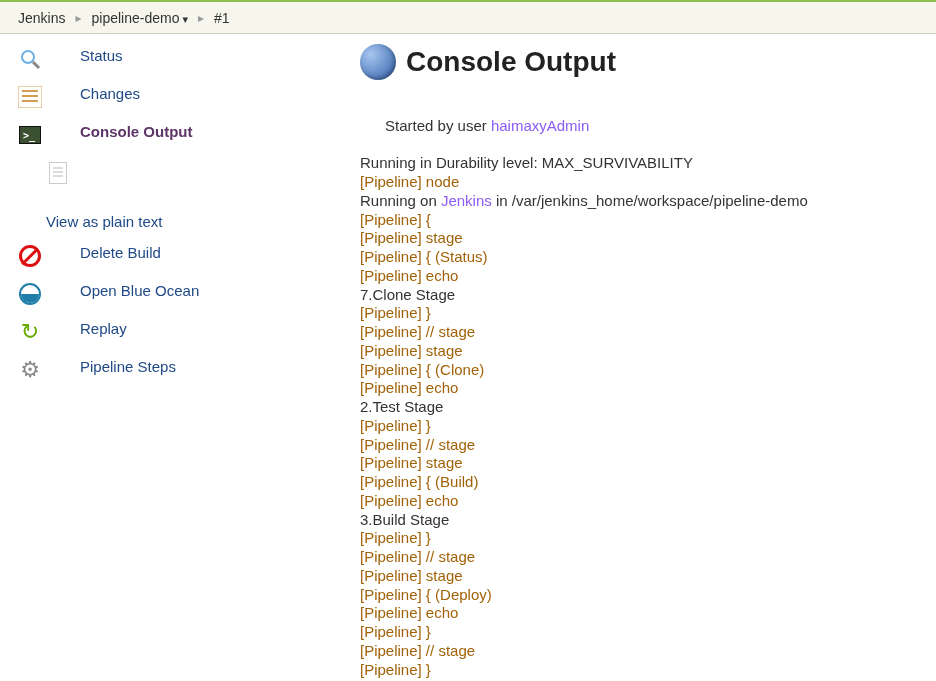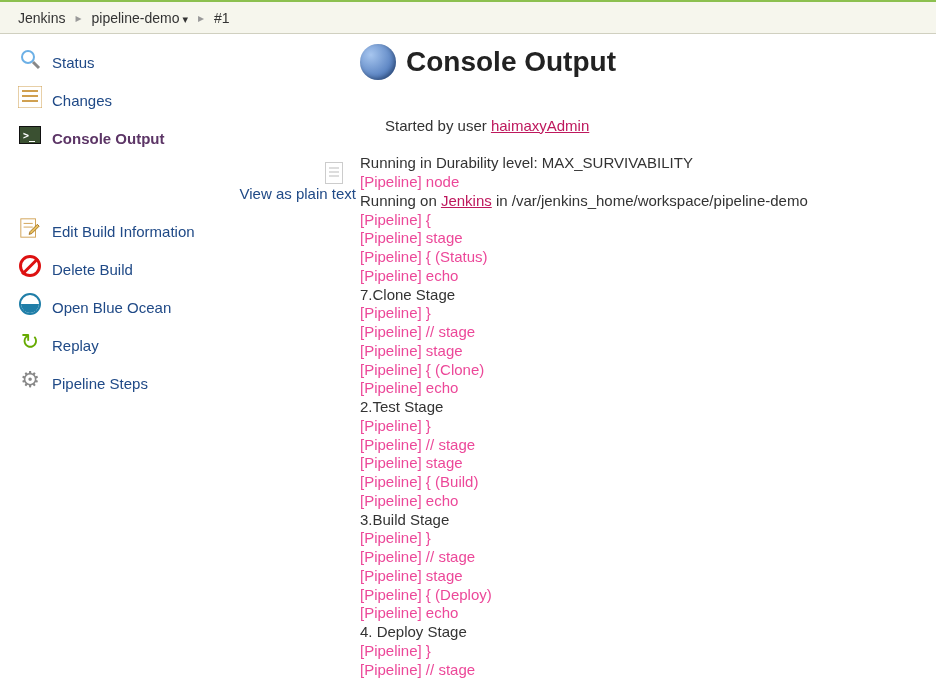--- a/index.html
+++ b/index.html
@@ -14,41 +14,41 @@
     }
     .breadcrumb-item { 
       padding: 0 8px; color: #333; cursor: pointer; 
     }
     .breadcrumb-sep { color: #999; padding: 0 2px; font-size: 12px; }
     .breadcrumb-dropdown::after { content: " ▾"; font-size: 11px; color: #333; }
     
     .layout { display: flex; }
     .sidebar { width: 360px; padding: 6px 0 0 14px; }
     .sidebar-item { 
-      display: flex; align-items: flex-end; padding: 7px 4px; 
-      color: #204a87; cursor: pointer; font-size: 15px;
+      display: flex; align-items: flex-start; padding: 7px 4px; 
+      color: #204a87; cursor: pointer; font-size: 15px; gap: 28px;
     }
     .sidebar-item.active { color: #5c3566; font-weight: bold; }
     .sidebar-item.indent { padding-left: 32px; flex-direction: column; }
     .sidebar-icon { width: 24px; height: 24px; margin-right: 10px; flex-shrink: 0; display: inline-flex; align-items: center; justify-content: center; }
     
     .main { flex: 1; padding: 10px 30px 20px 0; }
     .page-title { 
       display: flex; align-items: center; 
       font-size: 28px; font-weight: bold; color: #222; margin-bottom: 18px;
     }
     .title-icon { 
       width: 36px; height: 36px; border-radius: 50%; 
       background: radial-gradient(circle at 30% 30%, #a7c6ef, #2e5da8); 
       margin-right: 10px; box-shadow: inset -2px -2px 4px rgba(0,0,0,0.3);
     }
     
     .console-line { font-size: 15px; line-height: 1.25; white-space: pre-wrap; }
-    .console-line a { color: #be185d; text-decoration: underline; cursor: pointer; }
-    .console-line.grey { color: #ec4899; }
+    .console-line a { color: #8b5cf6; cursor: pointer; }
+    .console-line.grey { color: #a16207; }
     .ico-term { background: #3a5031; width: 22px; height: 18px; border: 1px solid #111; display: inline-flex; align-items: center; padding-left: 3px; }
     .ico-term::before { content: ">_"; color: #fff; font-family: monospace; font-size: 10px; font-weight: bold; }
     .ico-doc { width: 18px; height: 22px; background: #fff; border: 1px solid #ccc; position: relative; }
     .ico-doc::before { content: ""; position: absolute; left: 3px; right: 3px; top: 4px; height: 2px; background: #ddd; box-shadow: 0 4px 0 #ddd, 0 8px 0 #ddd; }
     .ico-nodel { width: 22px; height: 22px; border: 3px solid #d11; border-radius: 50%; position: relative; }
     .ico-nodel::after { content: ""; position: absolute; width: 22px; height: 3px; background: #d11; top: 7px; left: -3px; transform: rotate(-45deg); }
     .ico-ocean { width: 22px; height: 22px; border: 2px solid #1f7ea8; border-radius: 50%; position: relative; }
     .ico-ocean::after { content: ""; position: absolute; left: 0; right: 0; bottom: 0; height: 9px; background: #1f7ea8; border-radius: 0 0 11px 11px; }
     .ico-replay { color: #6a0; font-size: 22px; }
     .ico-gear { color: #888; font-size: 22px; }
@@ -92,31 +92,20 @@
         <span class="sidebar-icon">
           <span class="ico-term"></span>
         </span>
         <span>Console Output</span>
       </div>
       <div class="sidebar-item indent">
         <span class="sidebar-icon">
           <span class="ico-doc"></span>
         </span>
         <span>View as plain text</span>
-      </div>
-      <div class="sidebar-item">
-        <span class="sidebar-icon">
-          <svg viewBox="0 0 24 24" width="22" height="22">
-            <rect x="2" y="2" width="16" height="20" fill="#fff" stroke="#d0a050"></rect>
-            <line x1="5" y1="7" x2="15" y2="7" stroke="#d0a050"></line>
-            <line x1="5" y1="11" x2="15" y2="11" stroke="#d0a050"></line>
-            <path d="M20 8 L12 16 L11 19 L14 18 L22 10 Z" fill="#e8c060" stroke="#a07020"></path>
-          </svg>
-        </span>
-        <span>Edit Build Information</span>
       </div>
       <div class="sidebar-item">
         <span class="sidebar-icon">
           <span class="ico-nodel"></span>
         </span>
         <span>Delete Build</span>
       </div>
       <div class="sidebar-item">
         <span class="sidebar-icon">
           <span class="ico-ocean"></span>
@@ -166,19 +155,18 @@
         <div class="console-line grey">[Pipeline] // stage</div>
         <div class="console-line grey">[Pipeline] stage</div>
         <div class="console-line grey">[Pipeline] { (Build)</div>
         <div class="console-line grey">[Pipeline] echo</div>
         <div class="console-line">3.Build Stage</div>
         <div class="console-line grey">[Pipeline] }</div>
         <div class="console-line grey">[Pipeline] // stage</div>
         <div class="console-line grey">[Pipeline] stage</div>
         <div class="console-line grey">[Pipeline] { (Deploy)</div>
         <div class="console-line grey">[Pipeline] echo</div>
-        <div class="console-line">4. Deploy Stage</div>
         <div class="console-line grey">[Pipeline] }</div>
         <div class="console-line grey">[Pipeline] // stage</div>
         <div class="console-line grey">[Pipeline] }</div>
       </div>
   </div>
 </div>
 
 </body></html>

